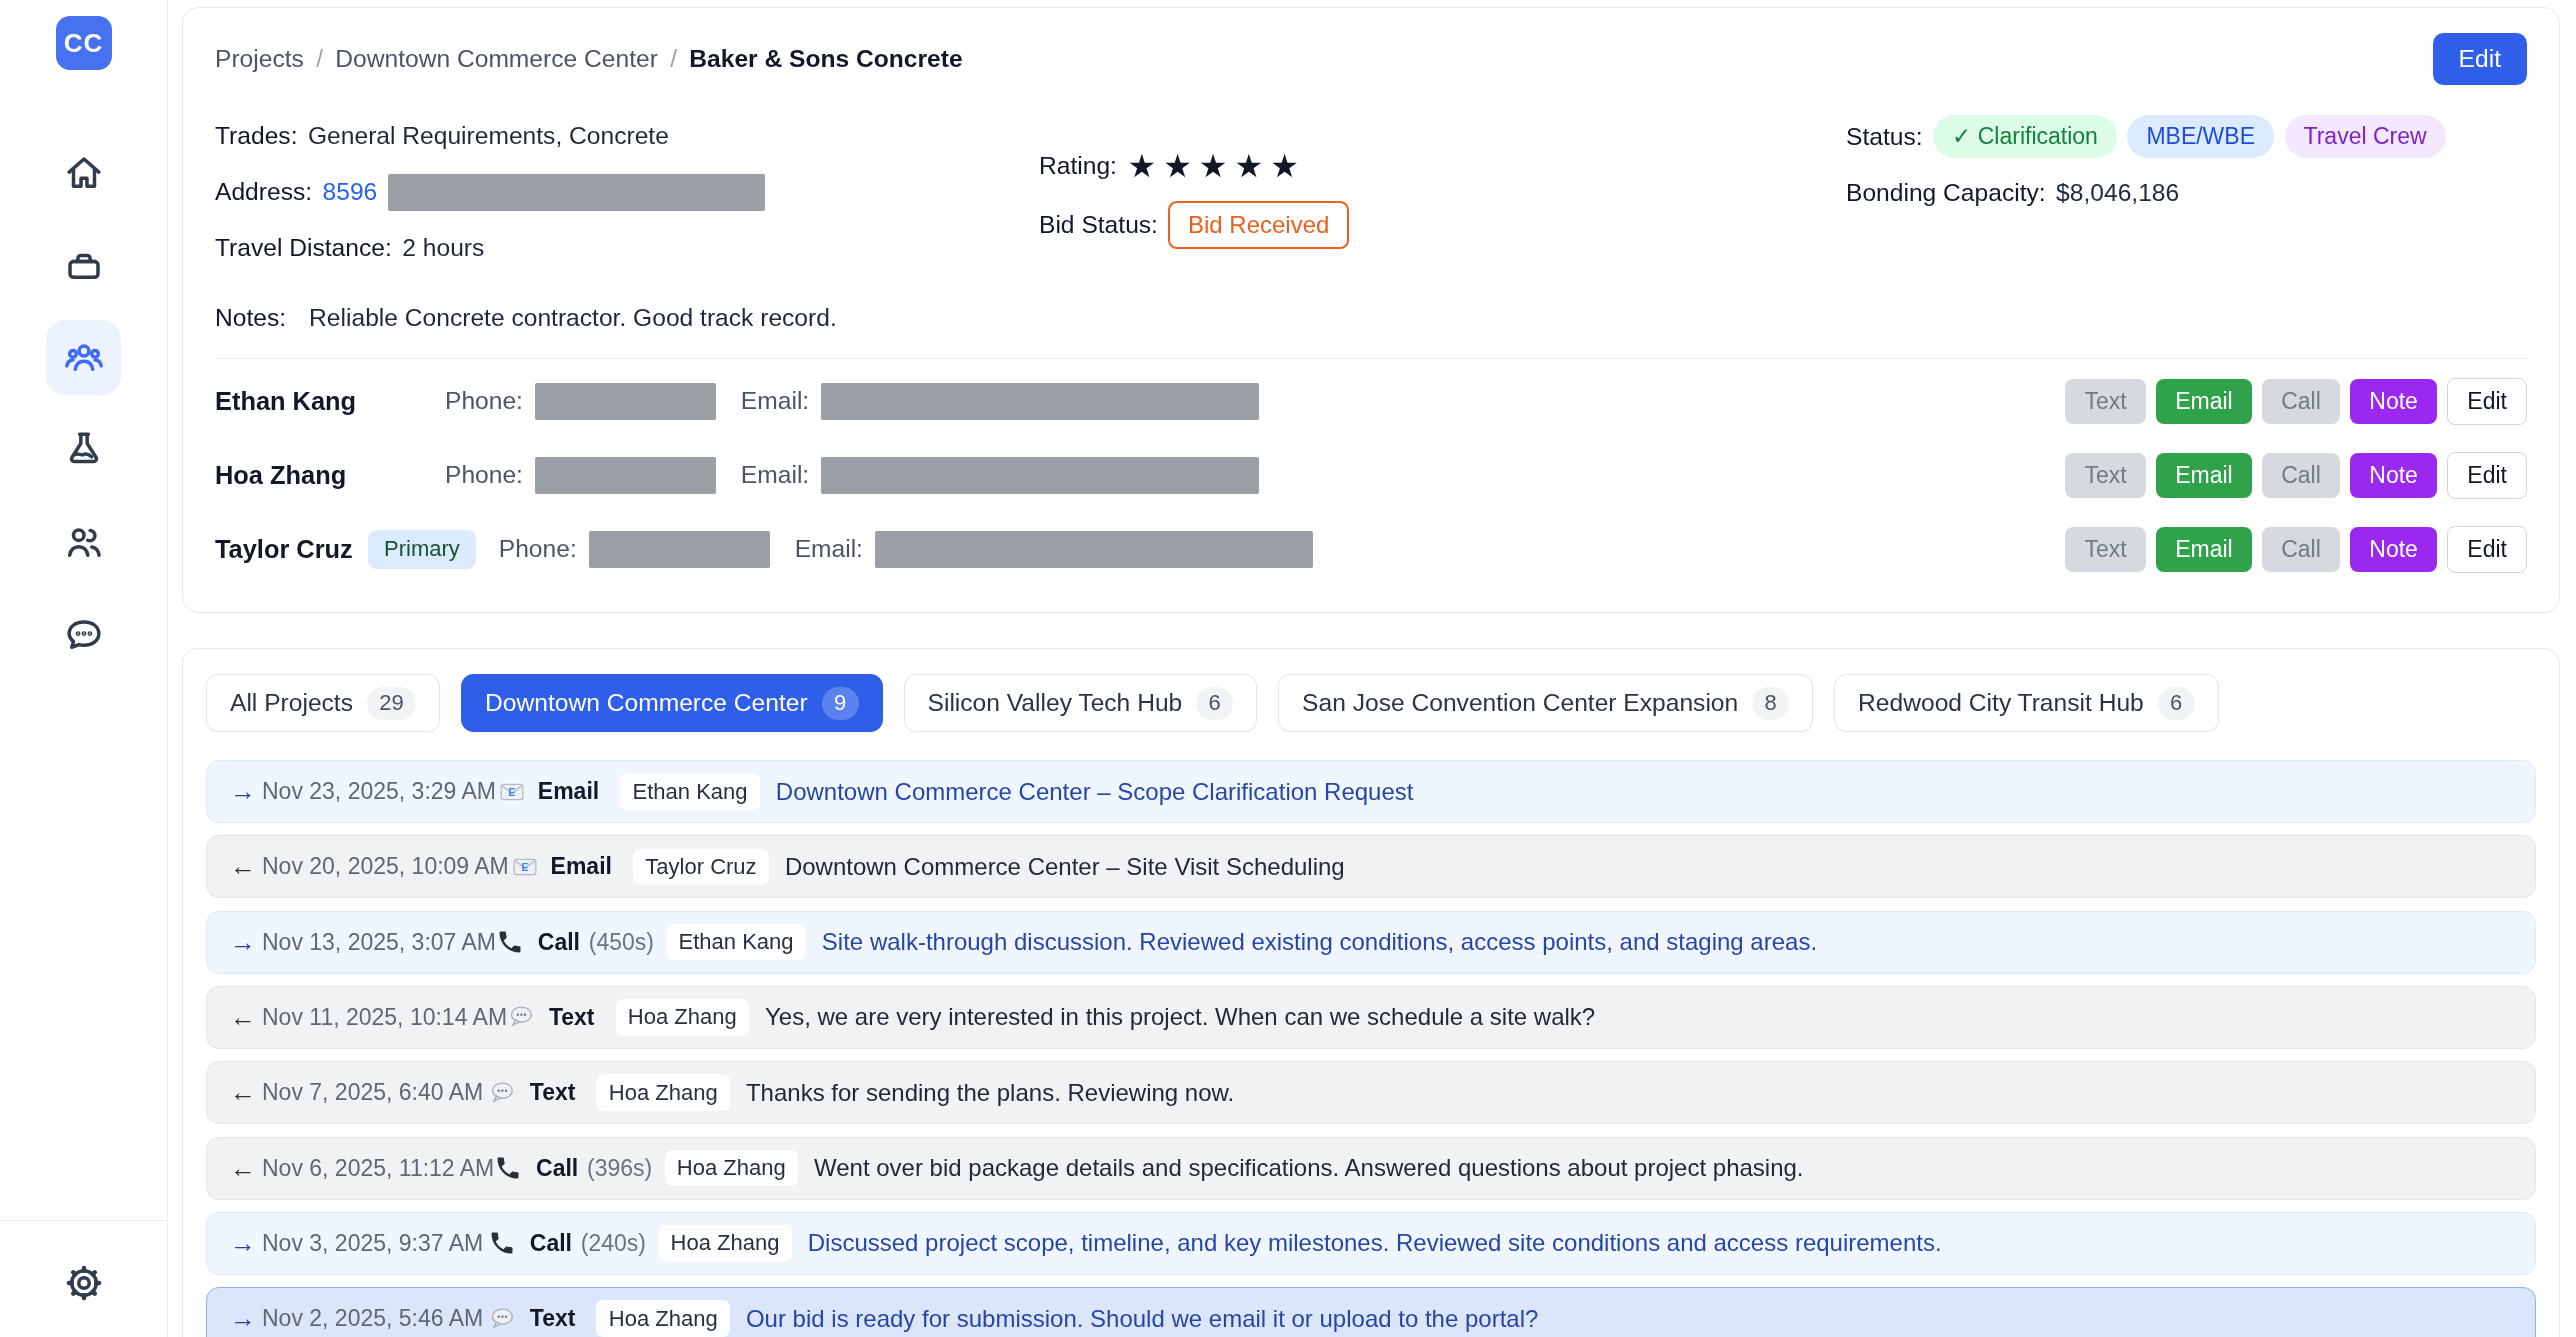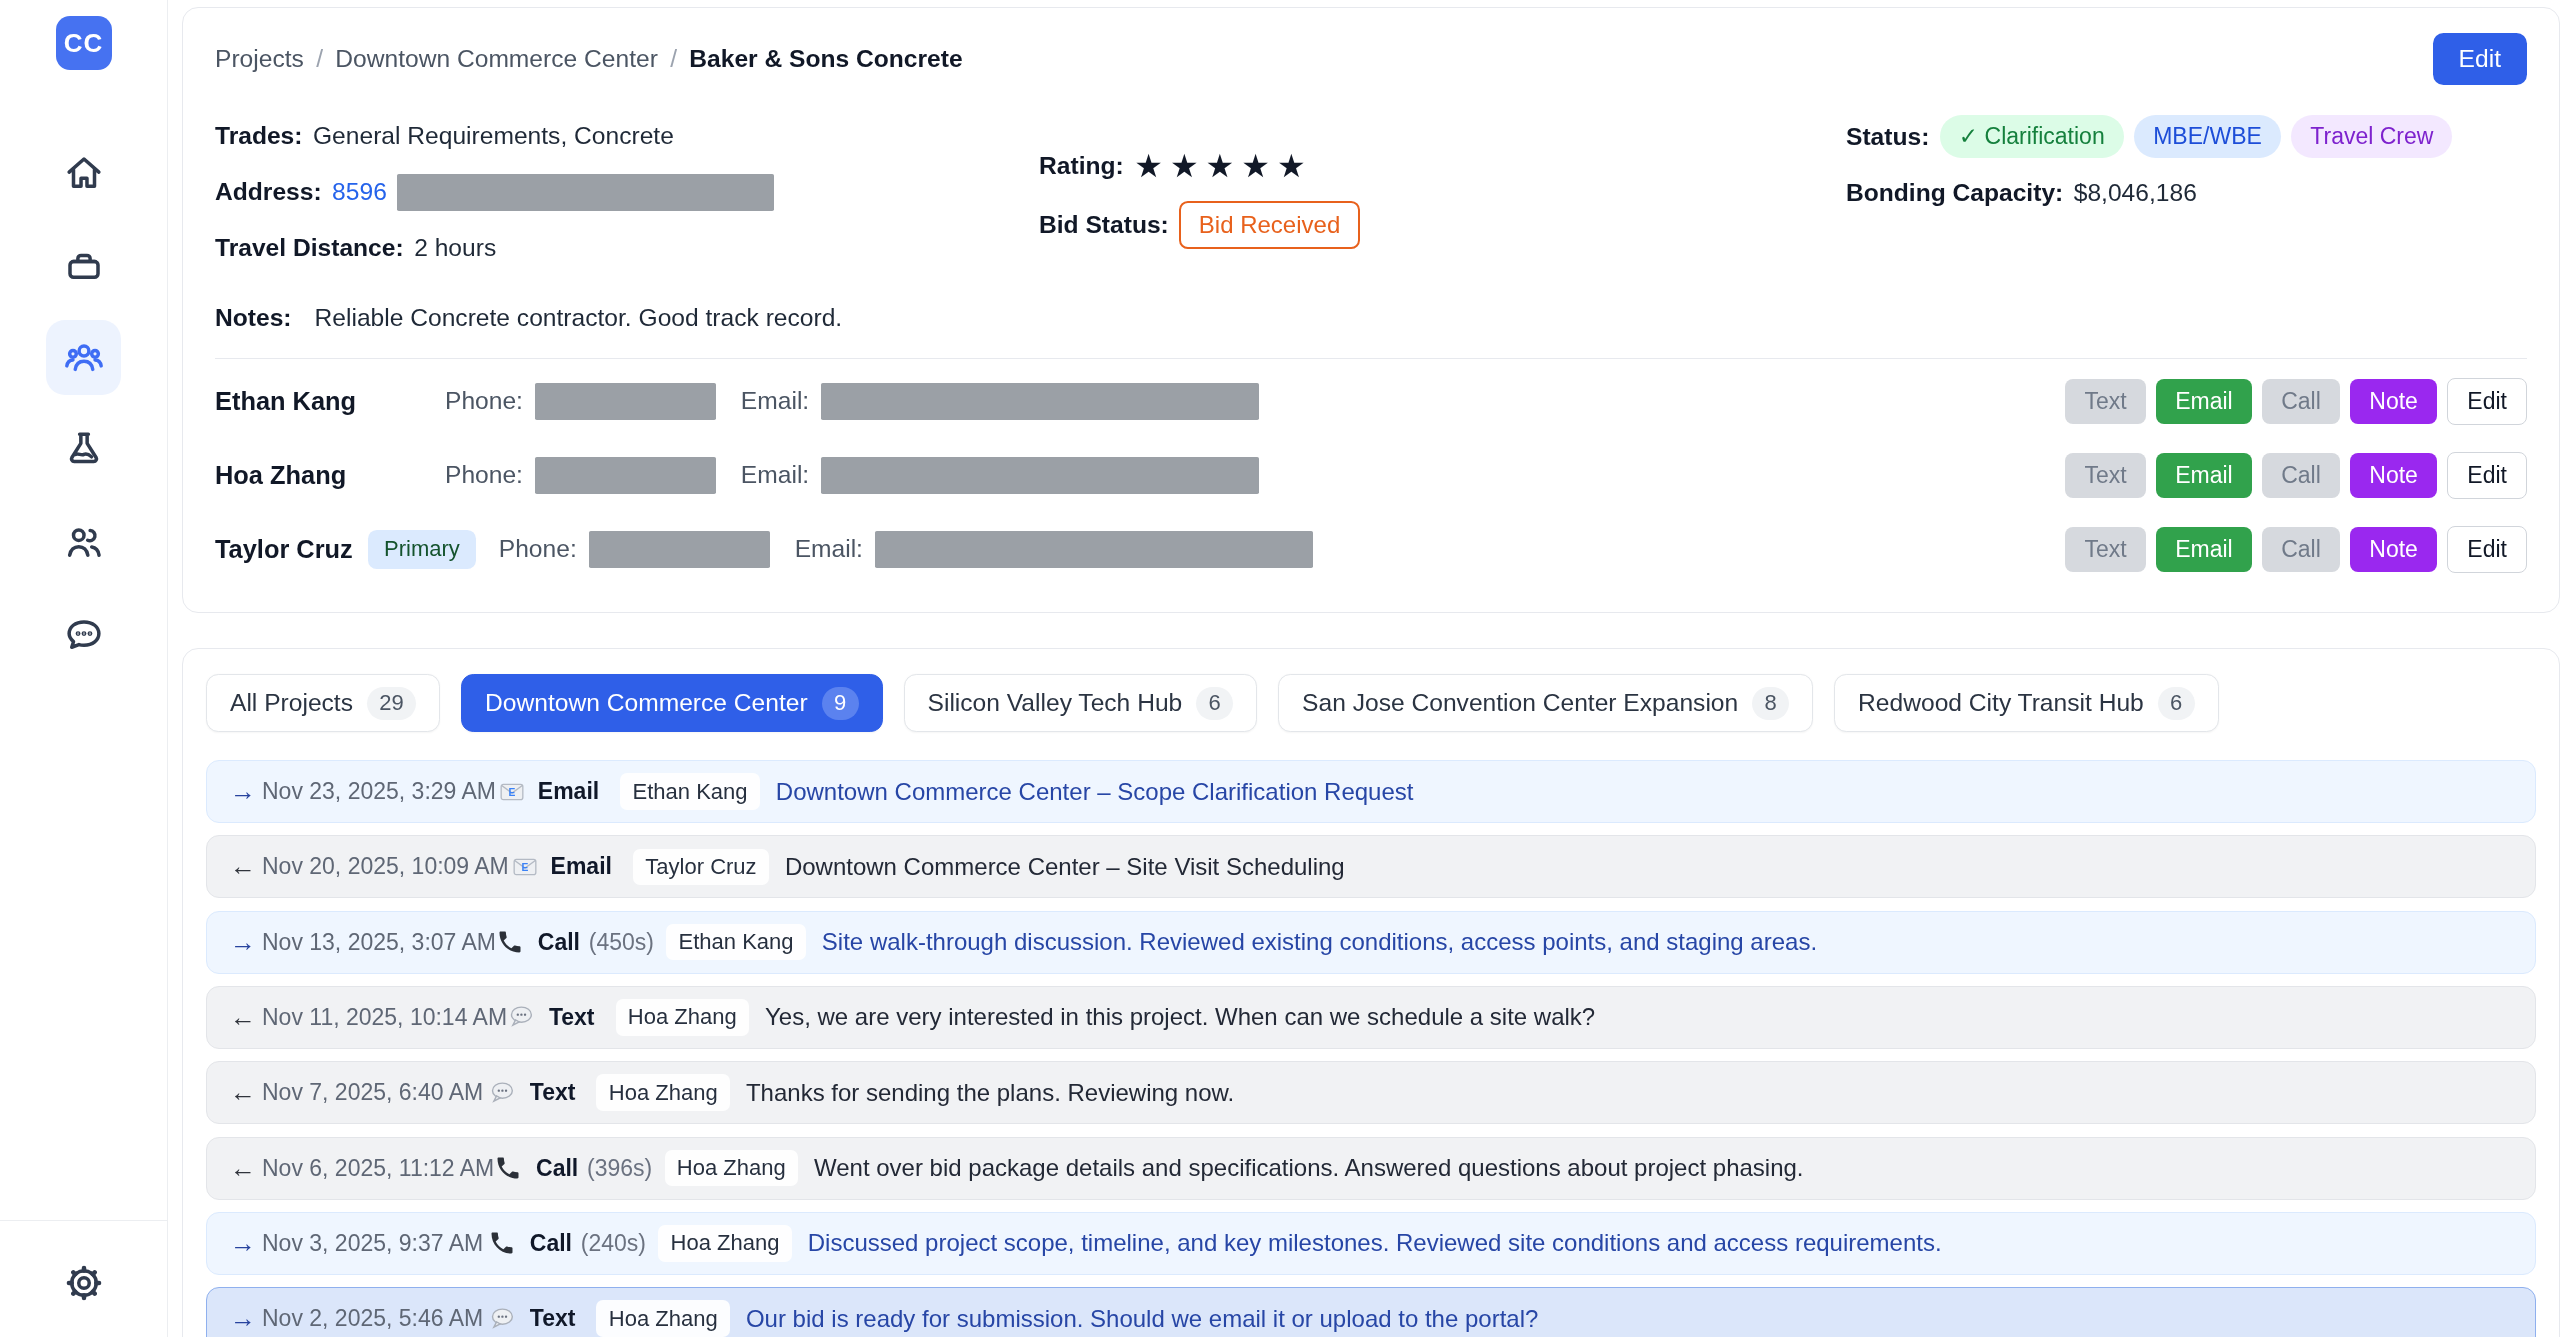--- a/index.html
+++ b/index.html
@@ -29,21 +29,21 @@
 
   .breadcrumb-row { display:flex; align-items:center; }
   .crumb { font-size:24.6px; color:#4b5563; text-decoration:none; cursor:pointer; }
   .crumb-sep { font-size:24.6px; color:#9ca3af; margin:0 12.3px; }
   .crumb-current { font-size:24.6px; color:#111827; font-weight:bold; }
   .edit-top-btn { margin-left:auto; background:#2f5fe8; color:#fff; border:none; border-radius:10.5px;
     font-size:24.6px; padding:12.3px 26px; cursor:pointer; }
 
   .info-grid { display:grid; grid-template-columns: 824px 807px 1fr; margin-top:30px; }
   .info-line { display:flex; align-items:center; gap:10.5px; margin-bottom:14px; min-height:42px; flex-wrap:wrap; }
-  .lbl { font-weight:bold; color:#111827; font-size:24.6px; }
+  .lbl { font-weight:normal; color:#111827; font-size:24.6px; }
   .val { color:#1f2937; font-size:24.6px; }
   .link { color:#2563eb; font-size:24.6px; cursor:pointer; }
   .redact { background:#9ba0a6; display:inline-block; border-radius:1.8px; }
   .redact-address { width:377px; height:37px; }
   .bid-badge { border:2.6px solid #e8611c; color:#e8611c; background:#fff; border-radius:8.8px;
     font-size:24px; padding:8px 17.5px; }
   .rating-line { margin-top:30px; }
   .stars { font-size:32px; color:#111827; letter-spacing:7px; line-height:1; cursor:pointer; }
   .pill { border-radius:876px; font-size:23px; padding:8px 19px; white-space:nowrap; }
   .pill-green { background:#dcfce7; color:#15803d; }

